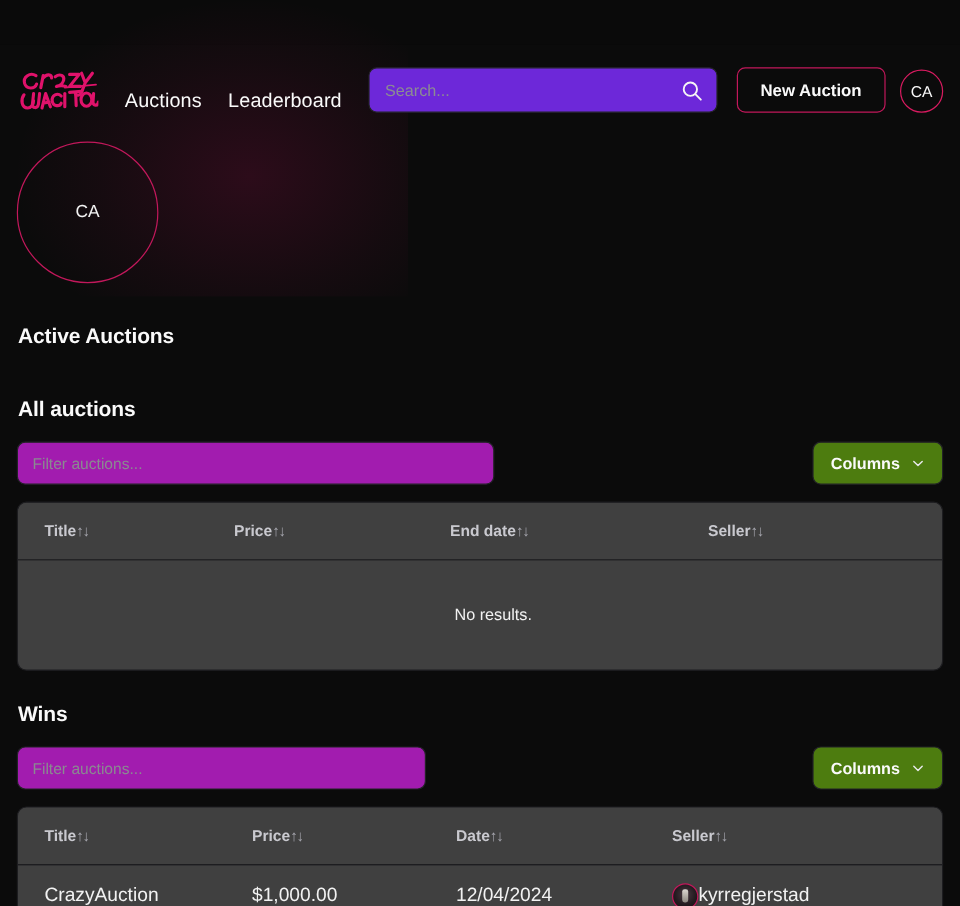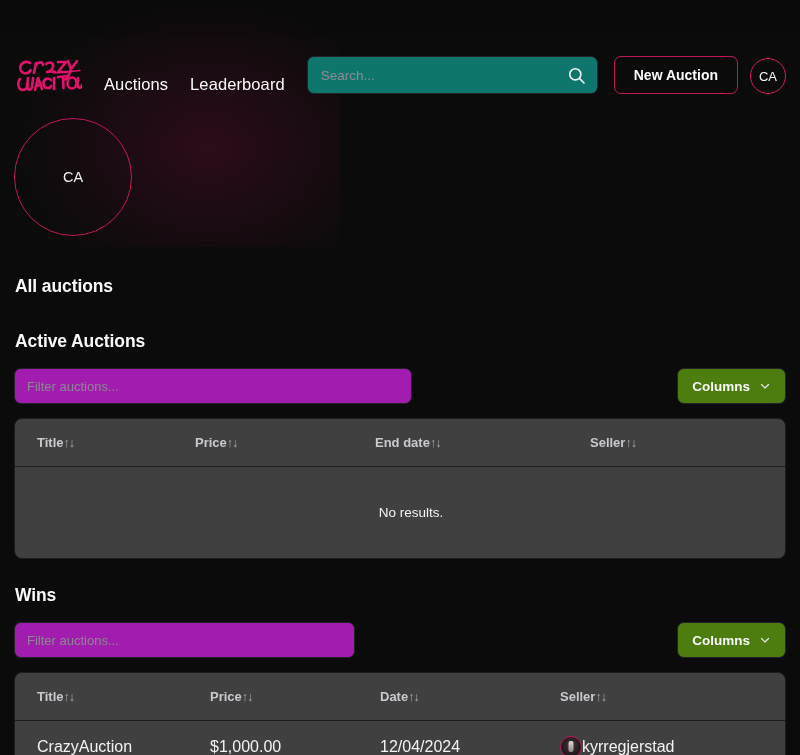--- a/index.html
+++ b/index.html
@@ -69,21 +69,21 @@
   .search-wrap {
     position: relative;
     flex: 1 1 auto;
     max-width: 305px;
     height: 38px;
     margin-right: 16px;
   }
   .search-input {
     width: 100%;
     height: 100%;
-    background: #0f766e;
+    background: #6d28d9;
     border: 1px solid #232326;
     border-radius: 7px;
     color: #f2f2f2;
     font-size: 13.5px;
     font-family: "Liberation Sans", sans-serif;
     padding: 0 40px 0 13px;
     outline: none;
   }
   .search-input::placeholder { color: #8c8c92; }
   .search-btn {
@@ -323,23 +323,23 @@
   </div>
 
   <div class="content">
 
     <div class="profile">
       <div class="avatar-lg">
         <span>CA</span>
       </div>
     </div>
 
+    <div class="section-title">Active Auctions</div>
+
     <div class="section-title" style="margin-top:40px;">All auctions</div>
-
-    <div class="section-title">Active Auctions</div>
 
     <div class="table-block">
       <div class="filter-row">
         <input class="filter-input wide" type="text" placeholder="Filter auctions..." style="">
         <button class="columns-btn">
           <span>Columns</span>
           <svg class="chev" width="12" height="12" viewBox="0 0 24 24" fill="none" stroke="#e8e8ec" stroke-width="2.4" stroke-linecap="round" stroke-linejoin="round">
             <path d="M5 9 L12 16 L19 9"></path>
           </svg>
         </button>

